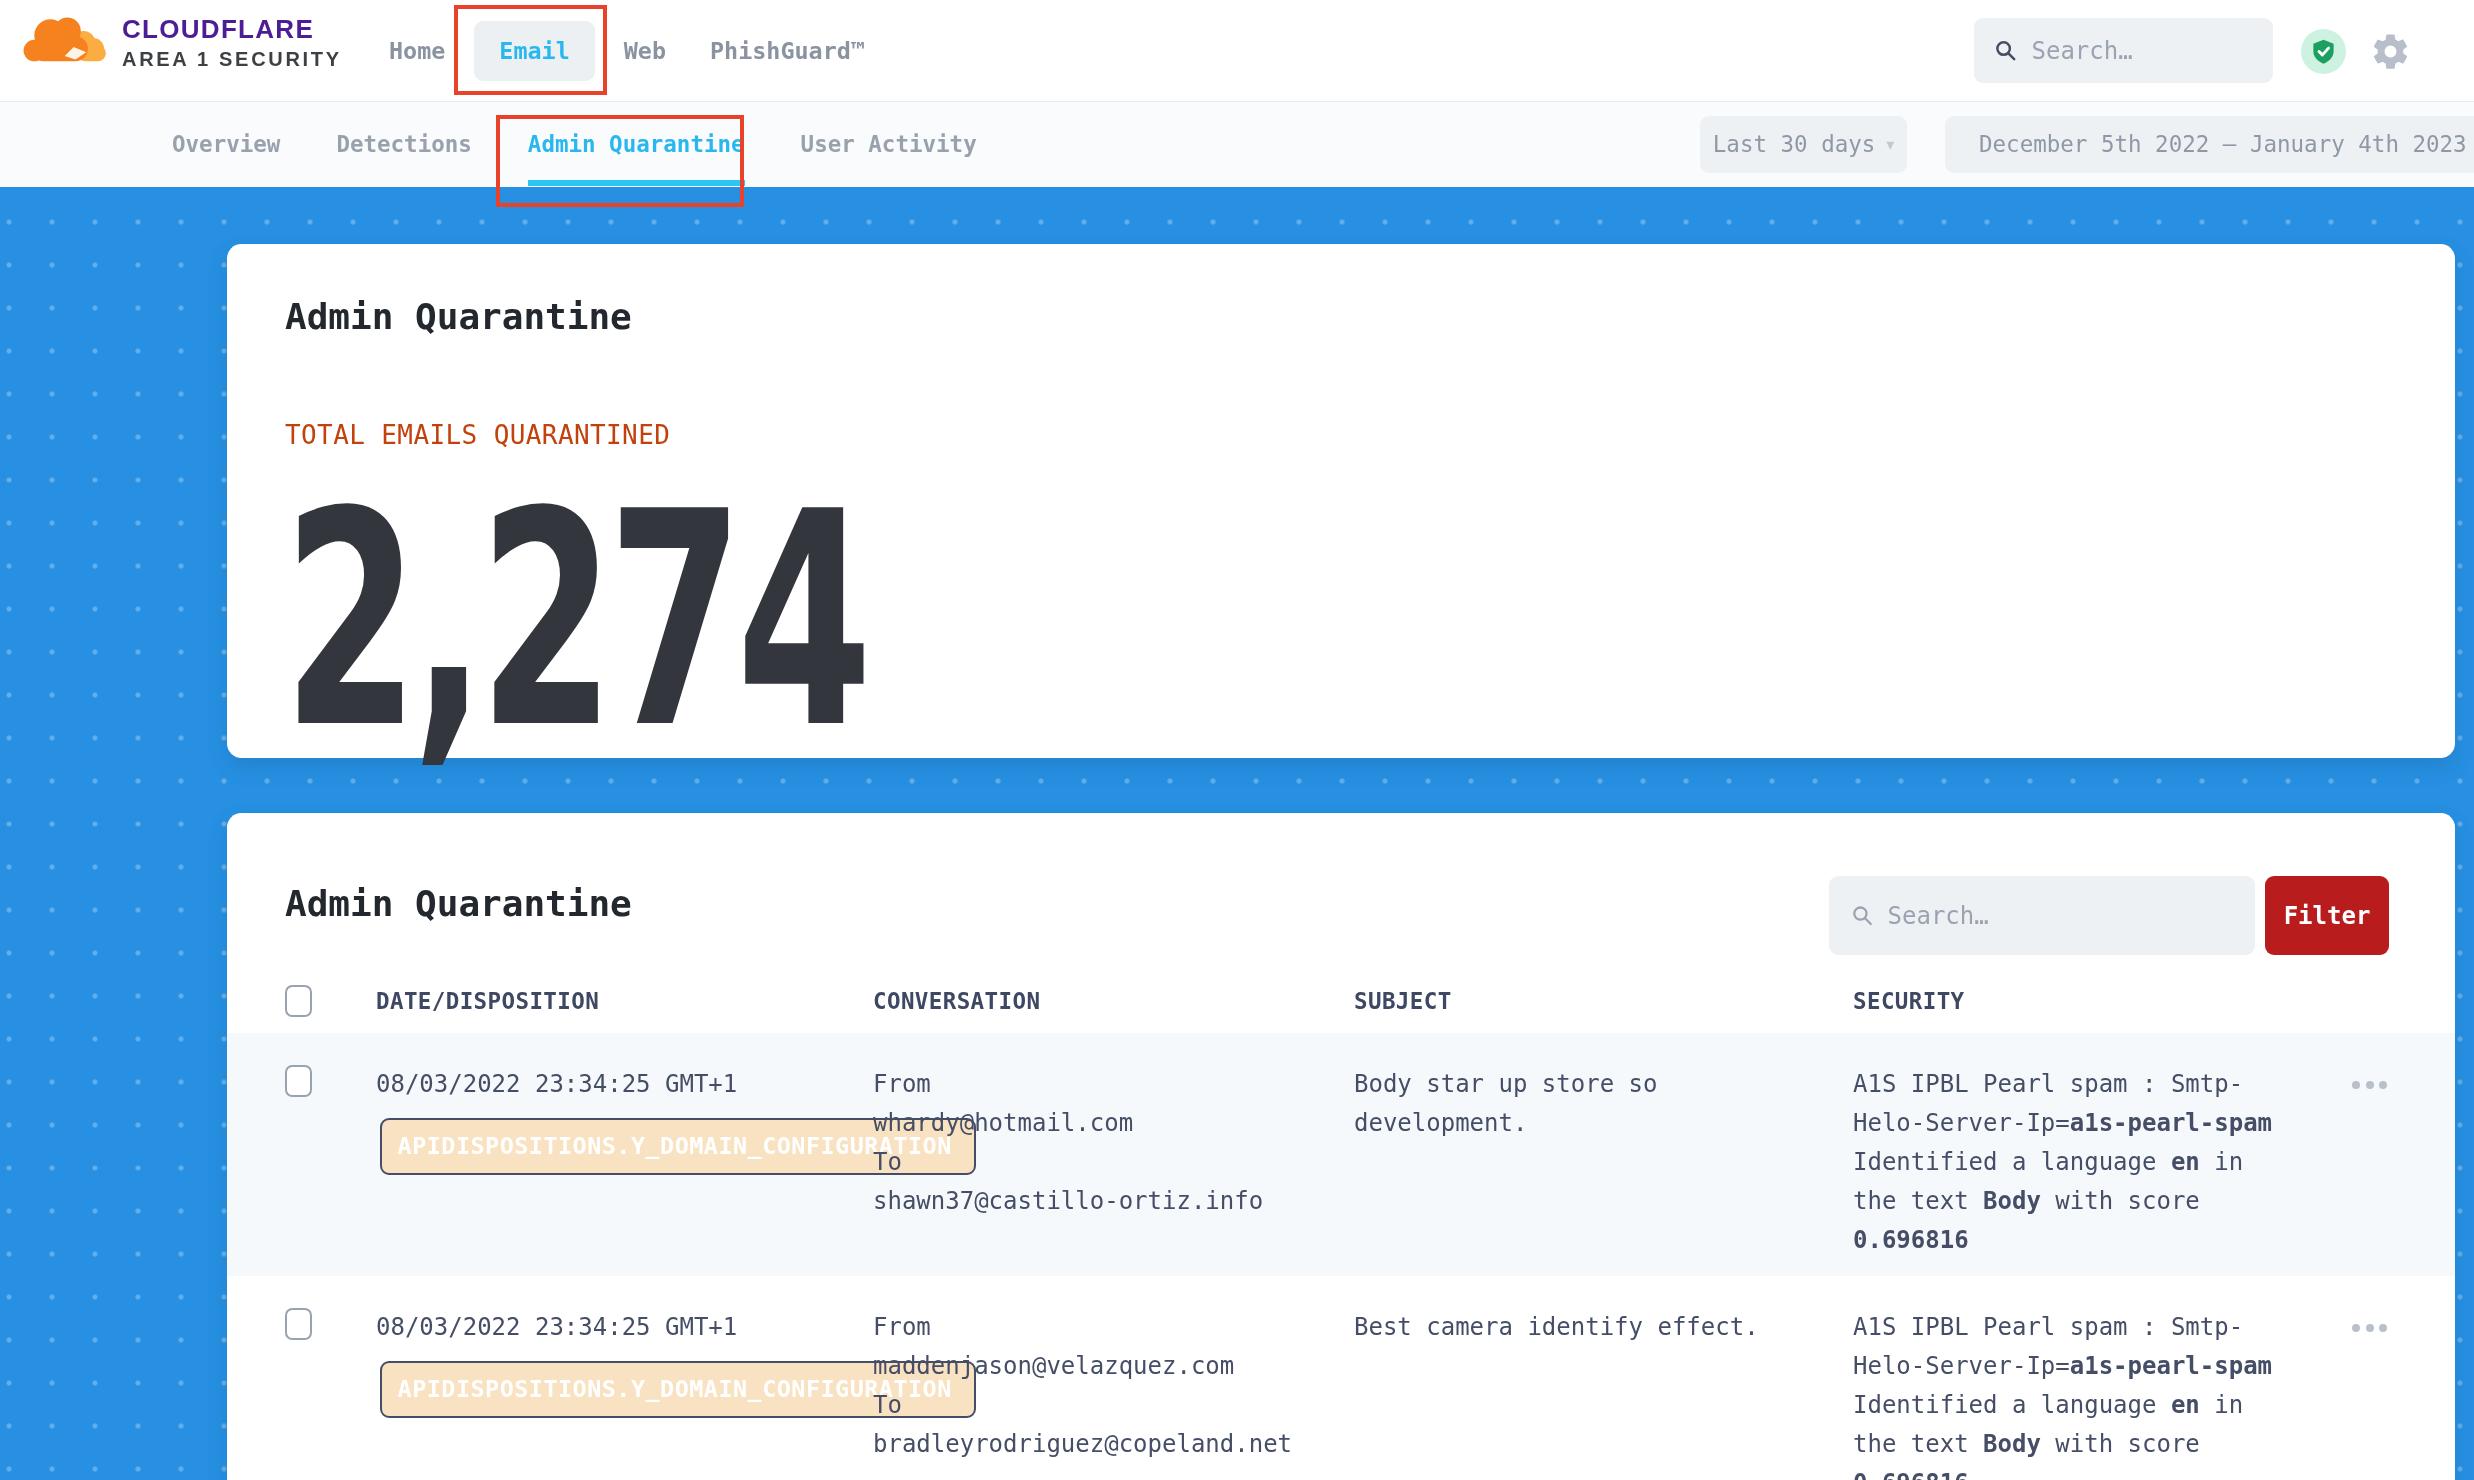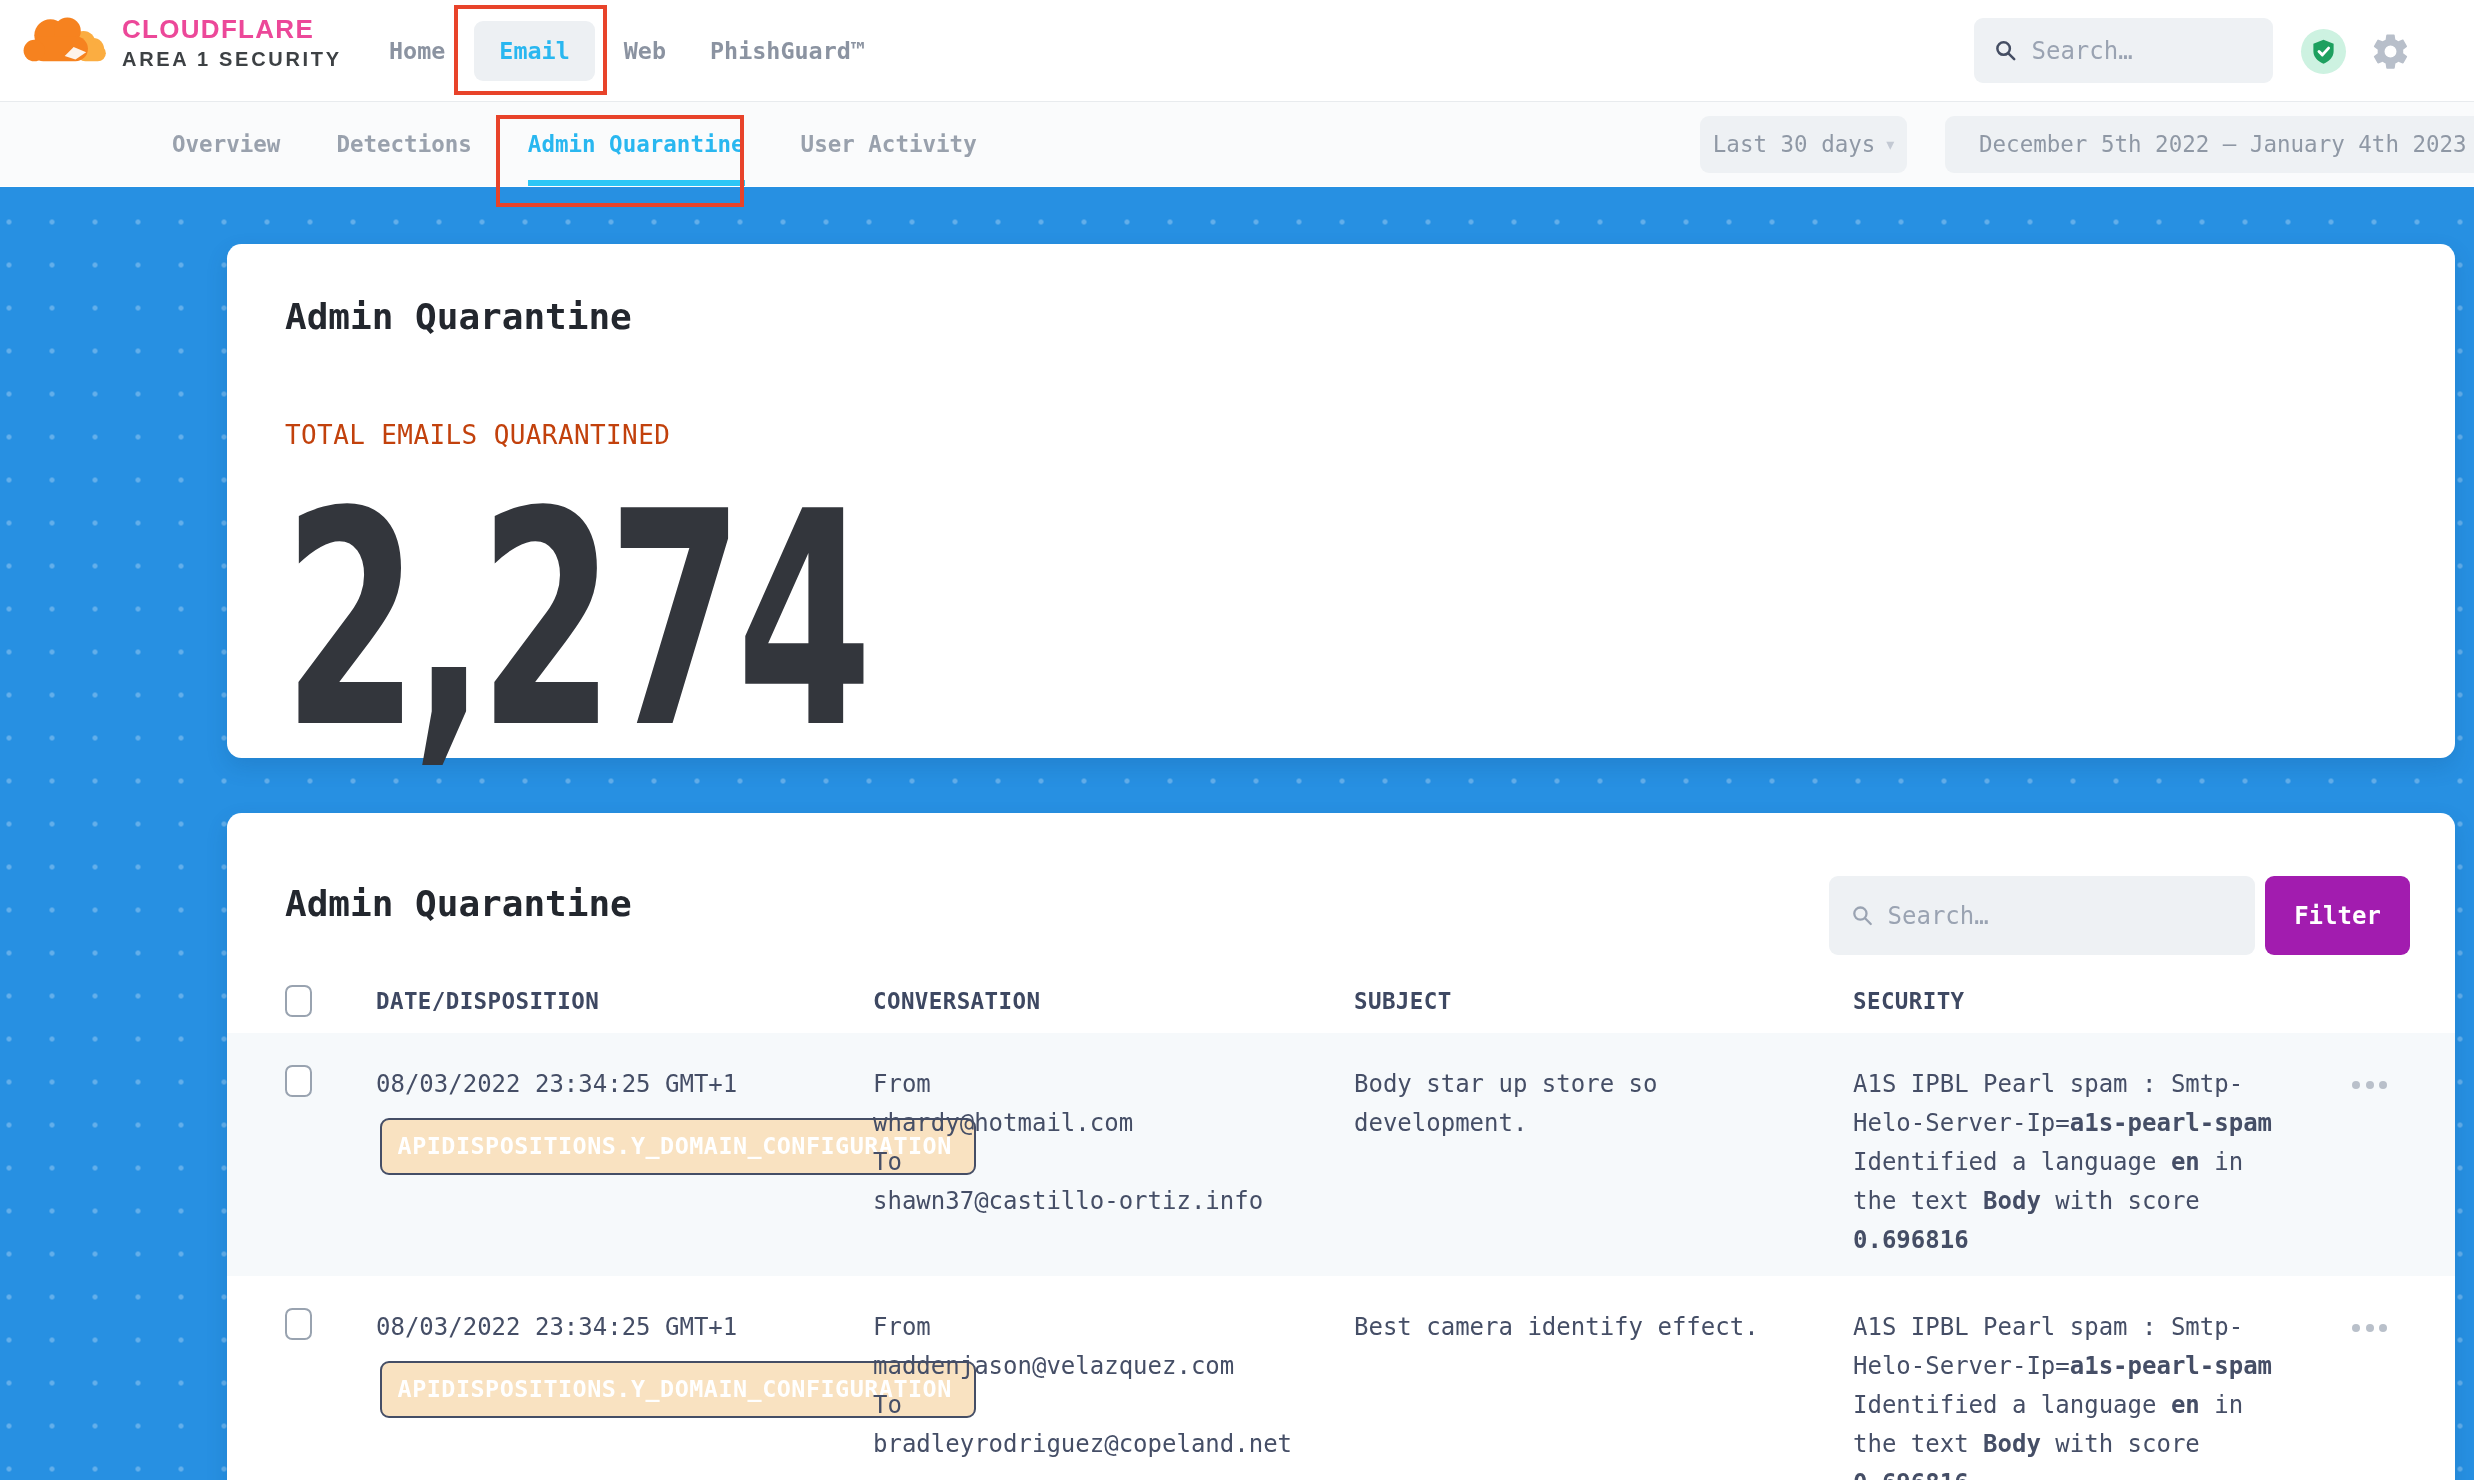--- a/index.html
+++ b/index.html
@@ -7,21 +7,21 @@
   body { font-family:"DejaVu Sans Mono", monospace; background:#fff; }
   .screen { position:relative; width:2475px; height:1480px; overflow:hidden; }
 
   
   .app-header { position:absolute; left:0; top:0; width:2475px; height:102px; background:#fff;
                 border-bottom:1.8px solid #e8ebee; z-index:10; }
   .brand { position:absolute; left:20px; top:10.8px; display:flex; align-items:center; gap:9px; }
   .brand-logo { width:93px; height:63px; }
   .brand-text { display:flex; flex-direction:column; }
   .brand-title { font-family:"Liberation Sans", sans-serif; font-weight:800; font-size:26px;
-                 letter-spacing:1.3px; color:#ec4899; }
+                 letter-spacing:1.3px; color:#4c1d95; }
   .brand-sub   { font-family:"Liberation Sans", sans-serif; font-weight:700; font-size:20px;
                  letter-spacing:2.7px; color:#3d4144; margin-top:3.6px; }
   .topnav { position:absolute; left:389px; top:0; height:101px; display:flex; align-items:center; gap:29px; }
   .topnav-item { font-size:23.4px; font-weight:700; color:#8b93a1; cursor:pointer; }
   .topnav-item.pill { background:#edf0f3; color:#29b7f0; border-radius:9px; padding:16px 25px; }
   .topnav-item.phish { margin-left:15px; }
 
   .hdr-search { position:absolute; left:1974px; top:18px; width:299px; height:65px; background:#eef1f4;
                 border-radius:9px; display:flex; align-items:center; padding:0 20px; gap:14.4px; }
   .hdr-search input, .tbl-search input { border:none; outline:none; background:transparent; width:100%;
@@ -61,21 +61,21 @@
   .card-h { position:absolute; left:58px; font-size:36px; font-weight:700; color:#23272e; }
 
   .metric-label { position:absolute; left:58px; top:176px; font-size:26px; color:#c2410c; letter-spacing:0.4px; }
   .metric-value { position:absolute; left:56px; top:229px; font-family:"DejaVu Sans", sans-serif;
                   font-size:296px; line-height:296px; font-weight:800; letter-spacing:-10.8px; color:#33363c;
                   transform:scaleX(.66); transform-origin:left top; white-space:nowrap; }
 
   
   .tbl-search { position:absolute; left:1602px; top:63px; width:426px; height:79px; background:#eef1f4;
                 border-radius:9px; display:flex; align-items:center; padding:0 21.6px; gap:14.4px; }
-  .filter-btn { position:absolute; left:2038px; top:63px; width:145px; height:79px; background:#a21caf;
+  .filter-btn { position:absolute; left:2038px; top:63px; width:124px; height:79px; background:#b91c1c;
                 border:none; border-radius:9px; color:#fff; font-family:"DejaVu Sans Mono", monospace;
                 font-size:24px; font-weight:700; cursor:pointer; }
 
   .tgrid { display:grid; grid-template-columns:91px 497px 481px 499px 431px 1fr; padding-left:58px; width:2228px; }
   .thead { position:absolute; left:0; top:155px; height:65px; align-items:center; }
   .th { font-size:22.5px; font-weight:700; color:#3e4862; letter-spacing:0.4px; }
   .trow { position:absolute; left:0; align-items:start; padding-top:32px; }
   .trow-1 { top:220px; height:243px; background:#f6f9fb; }
   .trow-2 { top:463px; height:391px; background:#fff; }
 

